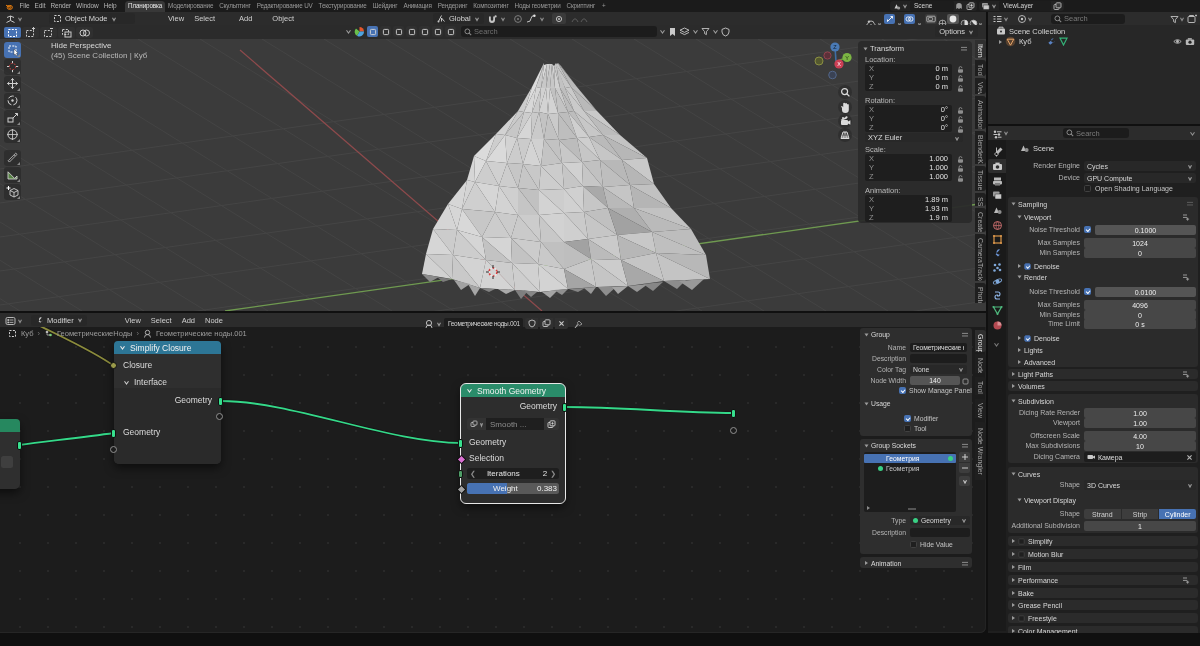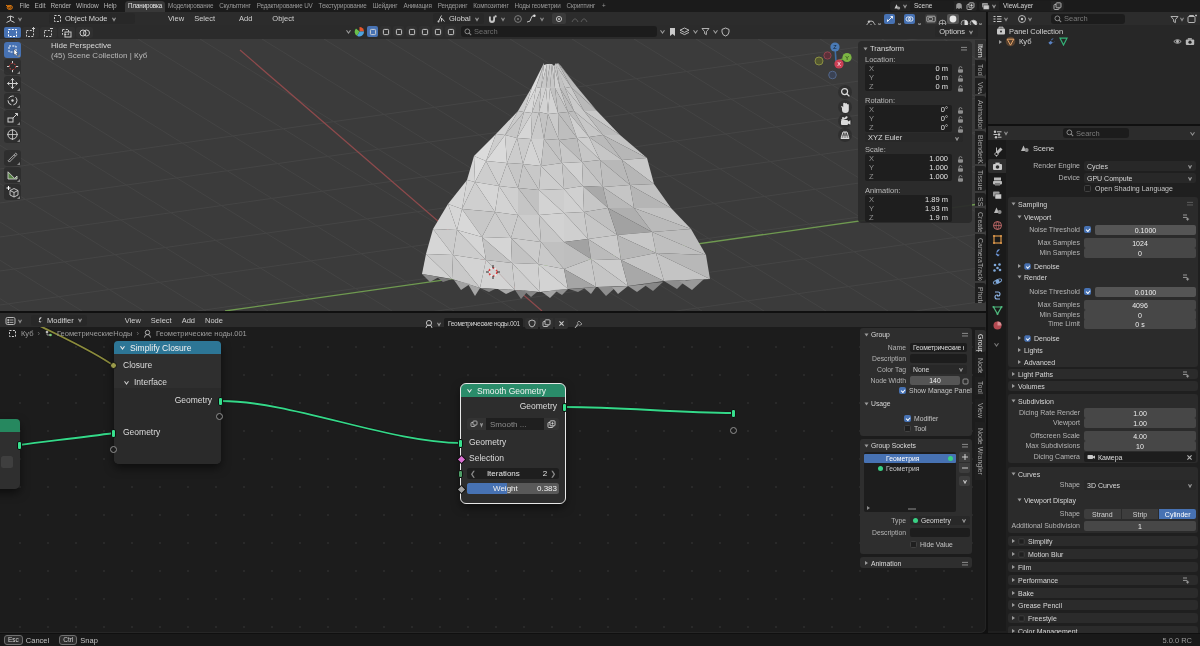--- a/index.html
+++ b/index.html
@@ -1166,21 +1166,21 @@
               <path d="M2.5 2.5 V1.5 h4 V2.5" stroke="#c6c6c6" stroke-width="0.9" fill="none"></path>
               <path d="M8 1.5 h2 M9 0.5 v2" stroke="#c6c6c6" stroke-width="0.8"></path>
             </svg></span>
         </div>
         <div class="olrow" style="left:8px;top:14px">
           <svg class="ico" width="10" height="10" viewBox="0 0 10 10" style="">
             <rect x="1" y="2.5" width="8" height="6" rx="1" fill="#c9c9c9"></rect>
             <path d="M3 2.5 V1.2 h4 V2.5" stroke="#c9c9c9" stroke-width="1" fill="none"></path>
             <circle cx="5" cy="5.5" r="1" fill="#2c2c2c"></circle>
           </svg>
-          <span>Panel Collection</span>
+          <span>Scene Collection</span>
         </div>
         <div class="olrow" style="left:11px;top:24px;width:196px">
           <span style="width:0;height:0;border-top:2.8px solid transparent;border-bottom:2.8px solid transparent;border-left:3.8px solid #9a9a9a"></span>
           <svg class="ico" width="11" height="11" viewBox="0 0 11 11" style="">
             <circle cx="5.5" cy="5.5" r="4.8" fill="#b0703c" opacity="0.35"></circle>
             <path d="M2.2 3.2 h6.6 L5.5 9.2 Z" stroke="#e8a66a" stroke-width="1" fill="none"></path>
           </svg>
           <span>Куб</span>
           <span style="margin-left:12px"><svg class="ico" width="9" height="9" viewBox="0 0 9 9" style="">
               <path d="M6.75 1.6199999999999999 a1.98 1.98 0 1 0 1.08 2.6999999999999997 L3.15 7.6499999999999995 L1.3499999999999999 5.8500000000000005 Z" fill="#5a83c4"></path>
@@ -1536,24 +1536,13 @@
             <span style="color:#d8d8d8">Freestyle</span>
           </div>
           <div class="propbox" style="top:486px;height:10px"></div>
           <div style="position:absolute;left:6px;top:486px;display:flex;gap:3px;align-items:center;height:10px">
             <span class="carat"></span>
             <span style="color:#d8d8d8">Color Management</span>
           </div>
         </div>
       </div>
     </div>
-    <div id="statusbar" class="abs">
-      <span class="skey">
-        <span class="key">Esc</span>
-        <span>Cancel</span>
-      </span>
-      <span class="skey">
-        <span class="key">Ctrl</span>
-        <span>Snap</span>
-      </span>
-      <span id="sb-version">5.0.0 RC</span>
-    </div>
 </div>
 
 </body></html>

